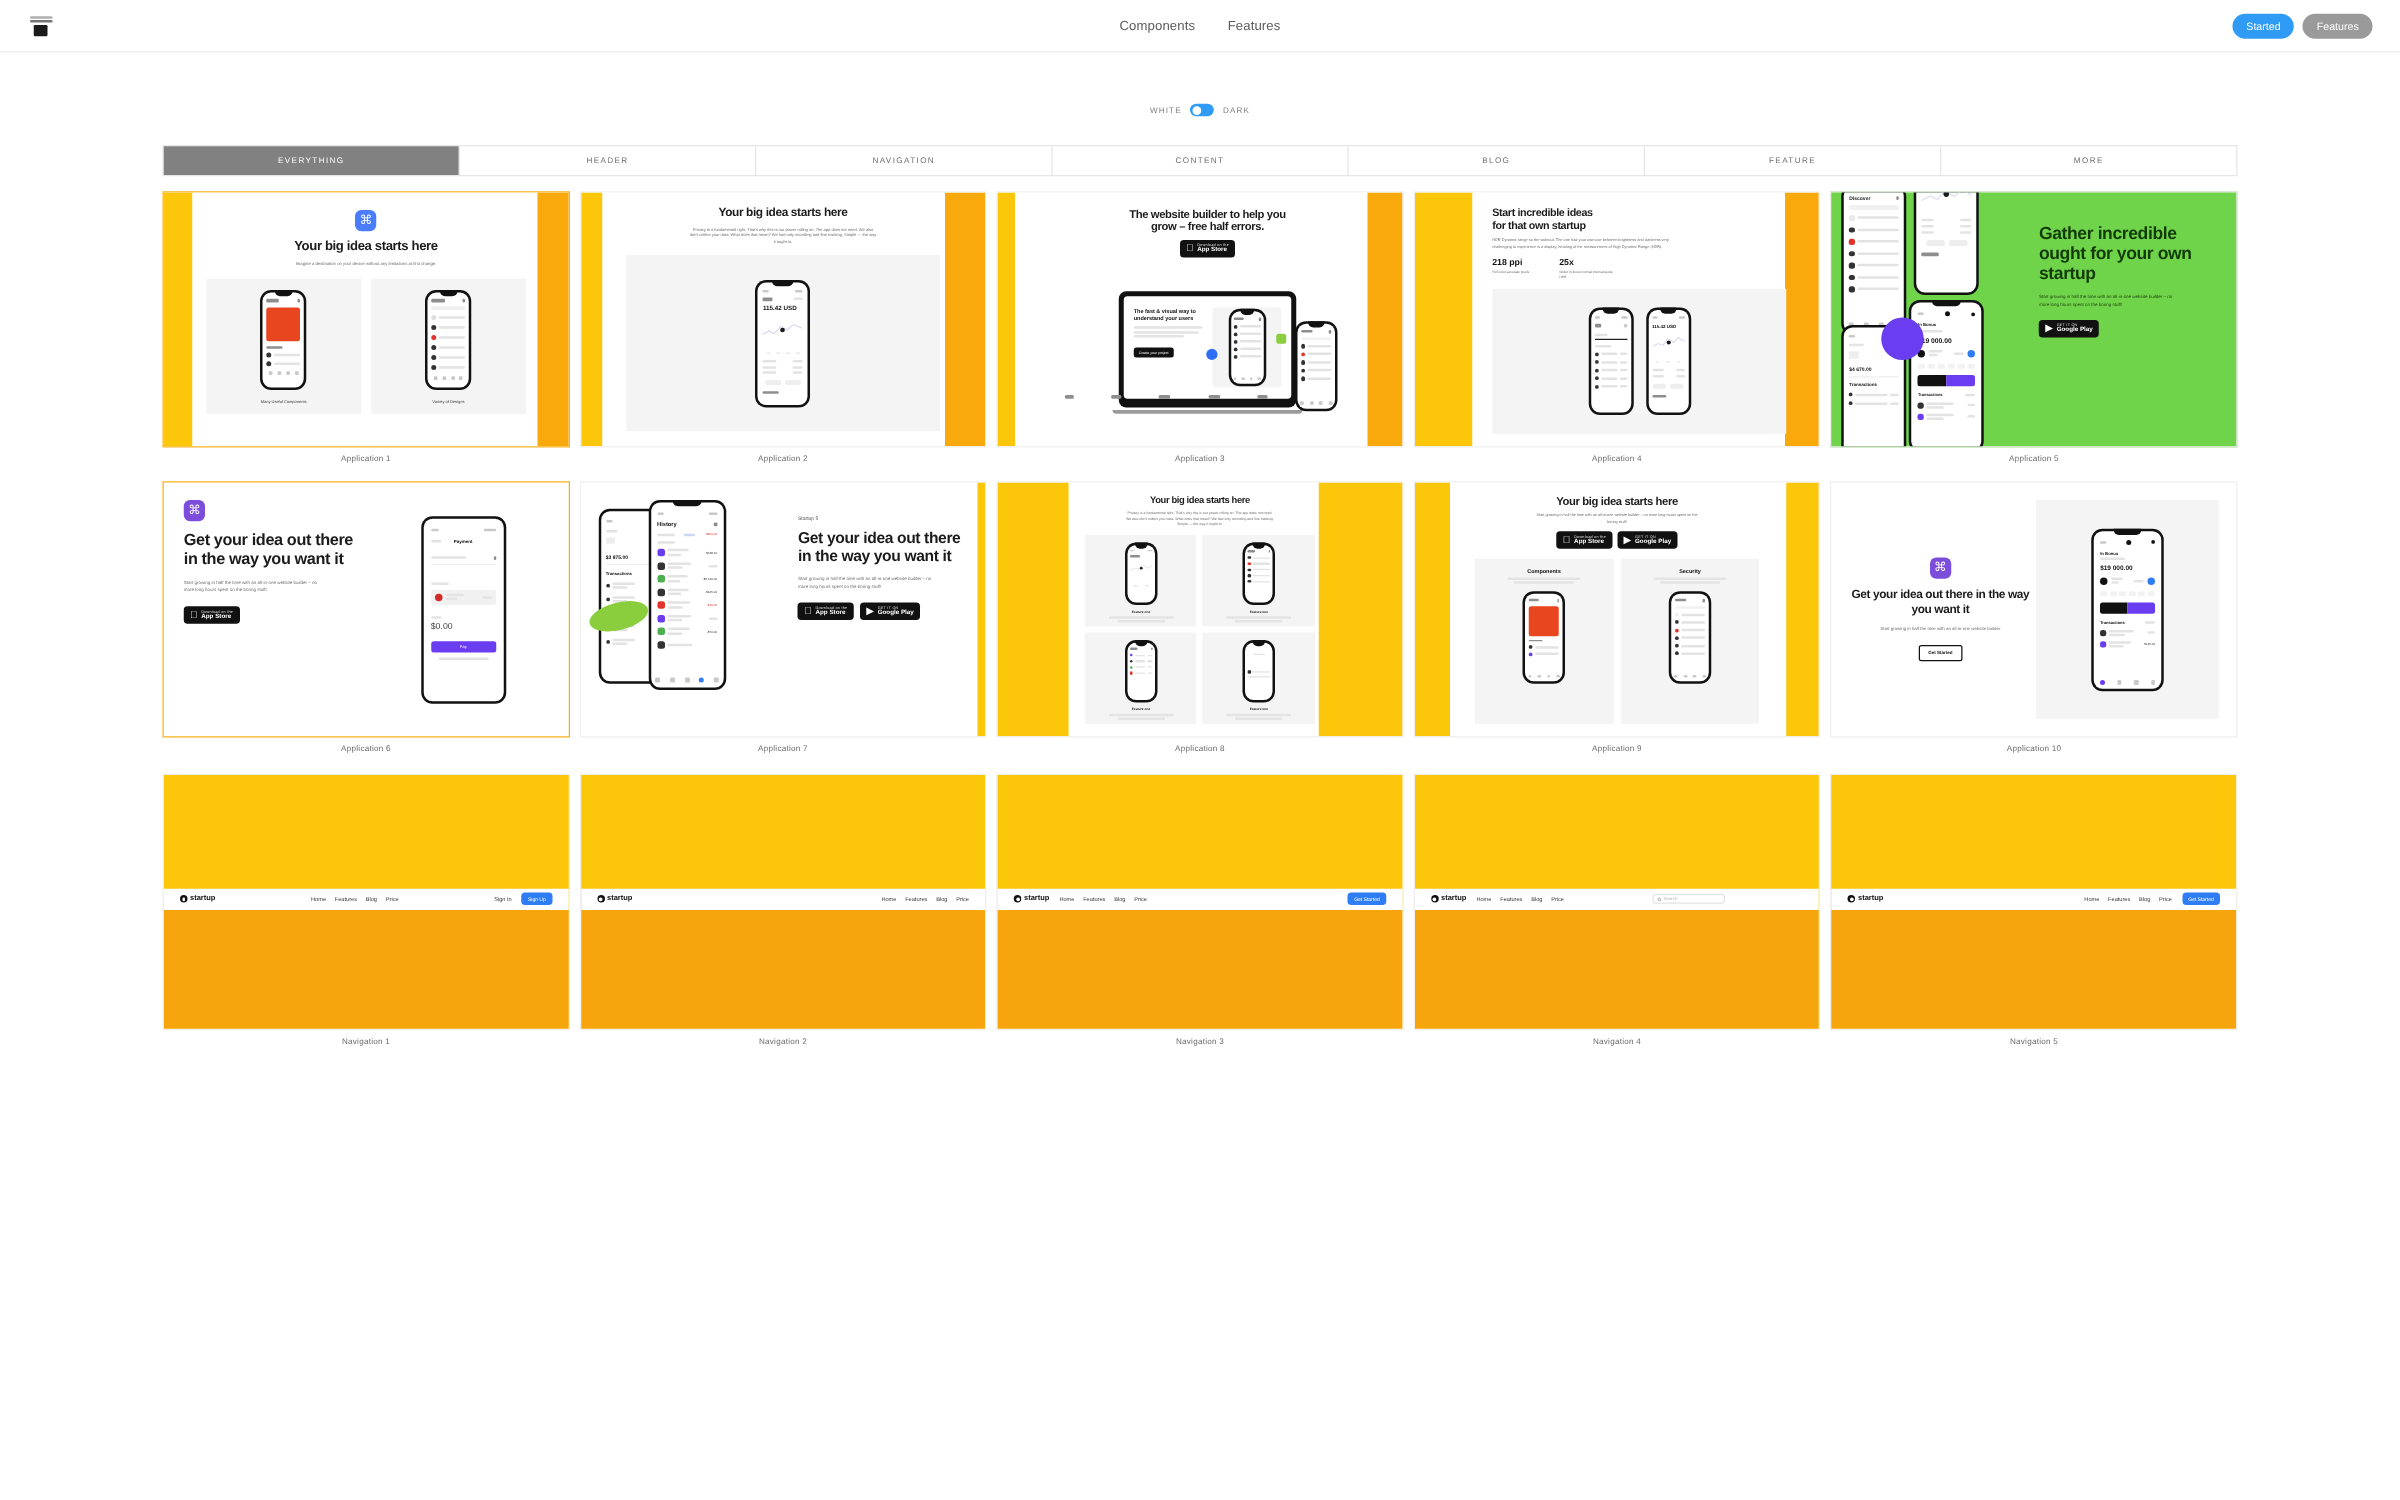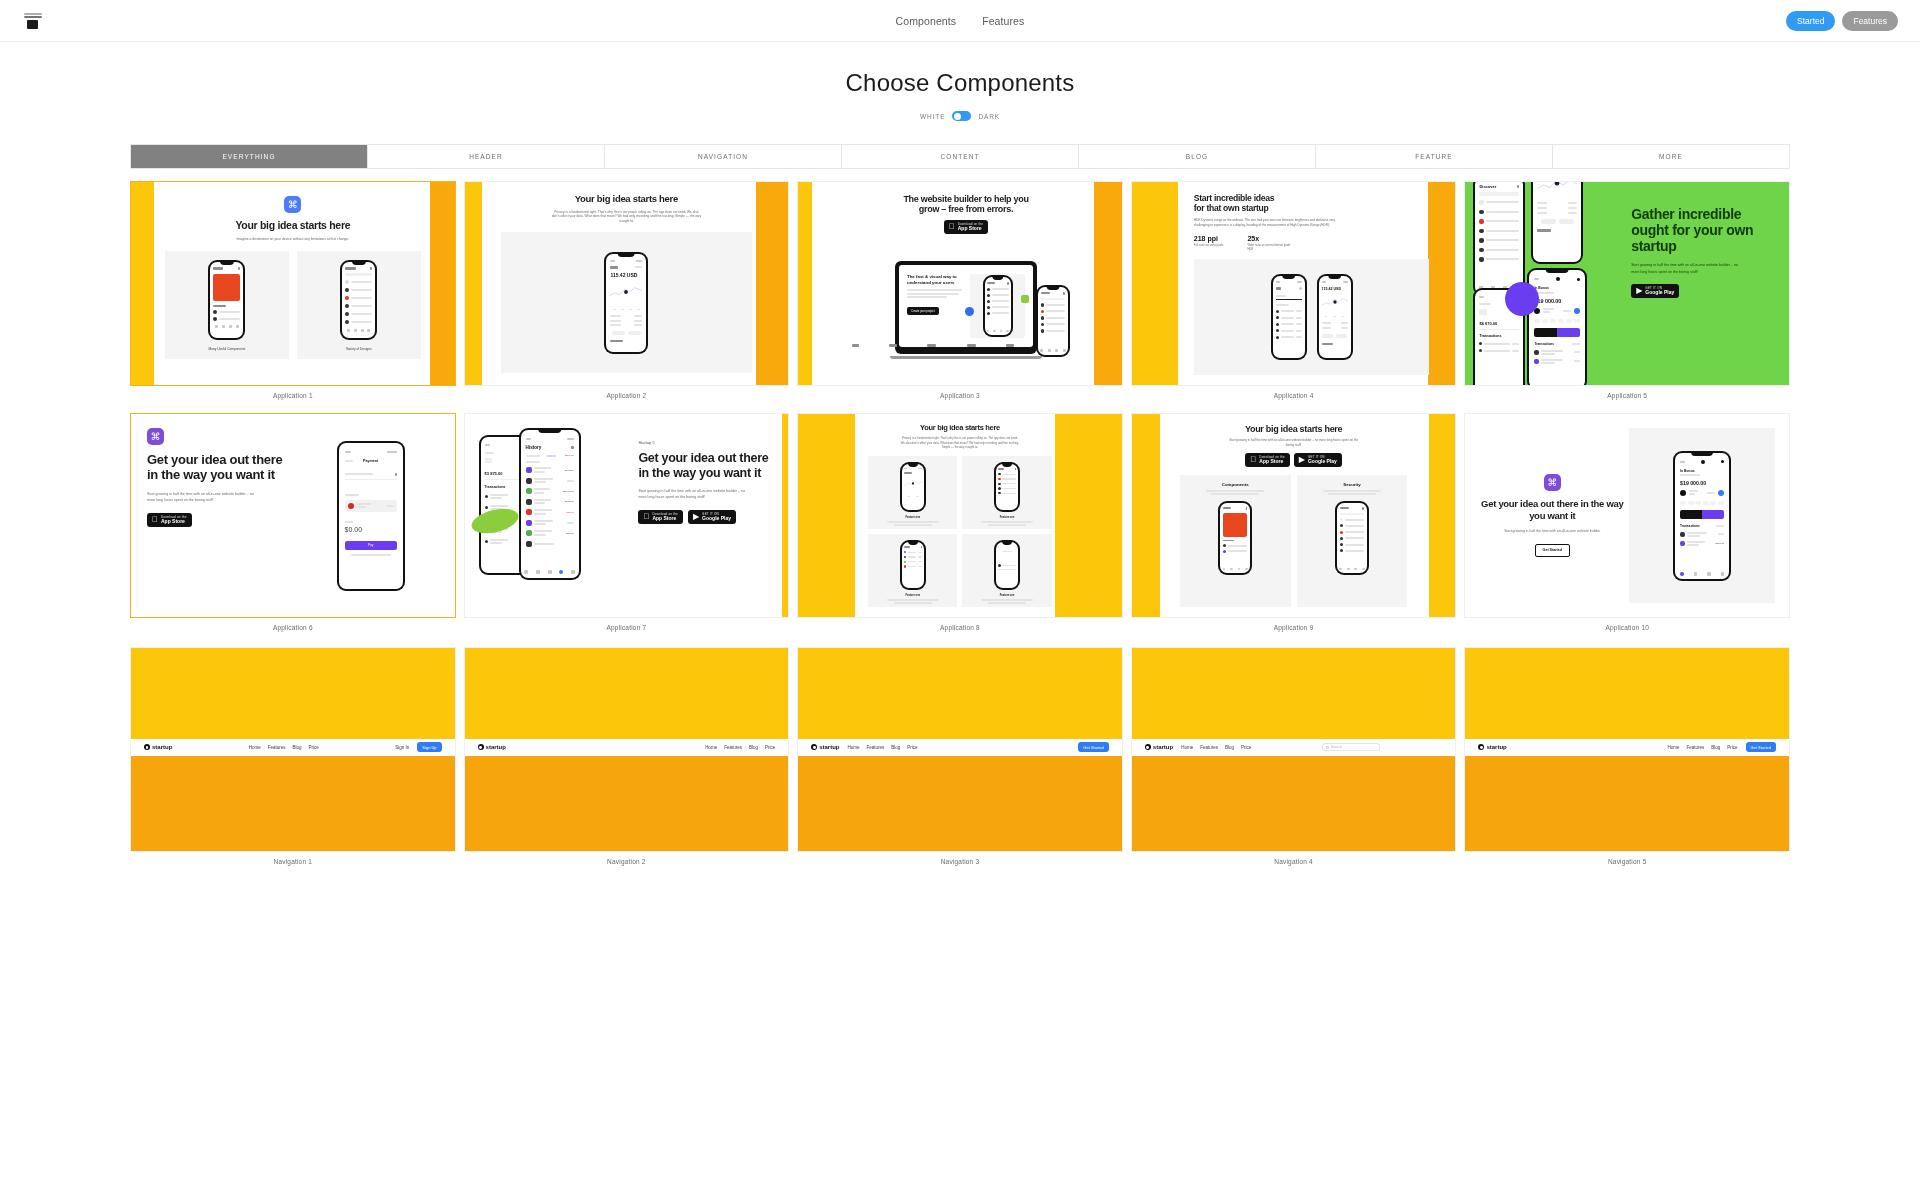--- a/index.html
+++ b/index.html
@@ -194,21 +194,20 @@
     <a href="#">Components</a>
     <a href="#">Features</a>
   </div>
   <div class="topbar-actions">
     <button class="pill preview">Started</button>
     <button class="pill download">Features</button>
   </div>
 </div>
 
 <div class="page-head">
-  <div class="page-title">Choose Components</div>
   <div class="theme-toggle">
     <span class="lbl">WHITE</span>
     <span class="switch">
         <span class="knob"></span>
       </span>
     <span class="lbl">DARK</span>
   </div>
 </div>
 
 <div class="tabs">
@@ -378,21 +377,21 @@
 
   <div class="cell">
     <div class="thumb">
       <div class="bands">
         <div class="band-y" style="width:14px"></div>
         <div class="band-w"></div>
         <div class="band-o" style="width:28px"></div>
       </div>
       <div class="inner" style="padding:12px 24px;align-items:center;margin-left:12px;">
         <div class="h-big" style="font-size:9px;text-align:center">The website builder to help you</div>
-        <div class="h-big" style="font-size:9px;text-align:center">grow – free from errors.</div>
+        <div class="h-big" style="font-size:9px;text-align:center">grow – free half errors.</div>
         <div class="badge" style="margin-top:6px">
           <span class="glyph"></span>
           <span class="b-txt">
               <span class="b1">Download on the</span>
               <span class="b2">App Store</span>
             </span>
         </div>
         <div style="position:relative;margin-top:8px;width:100%;flex:1;display:flex;align-items:center;justify-content:center">
 
           <div style="width:142px;background:#111;border-radius:6px;padding:4px 4px 5px">

